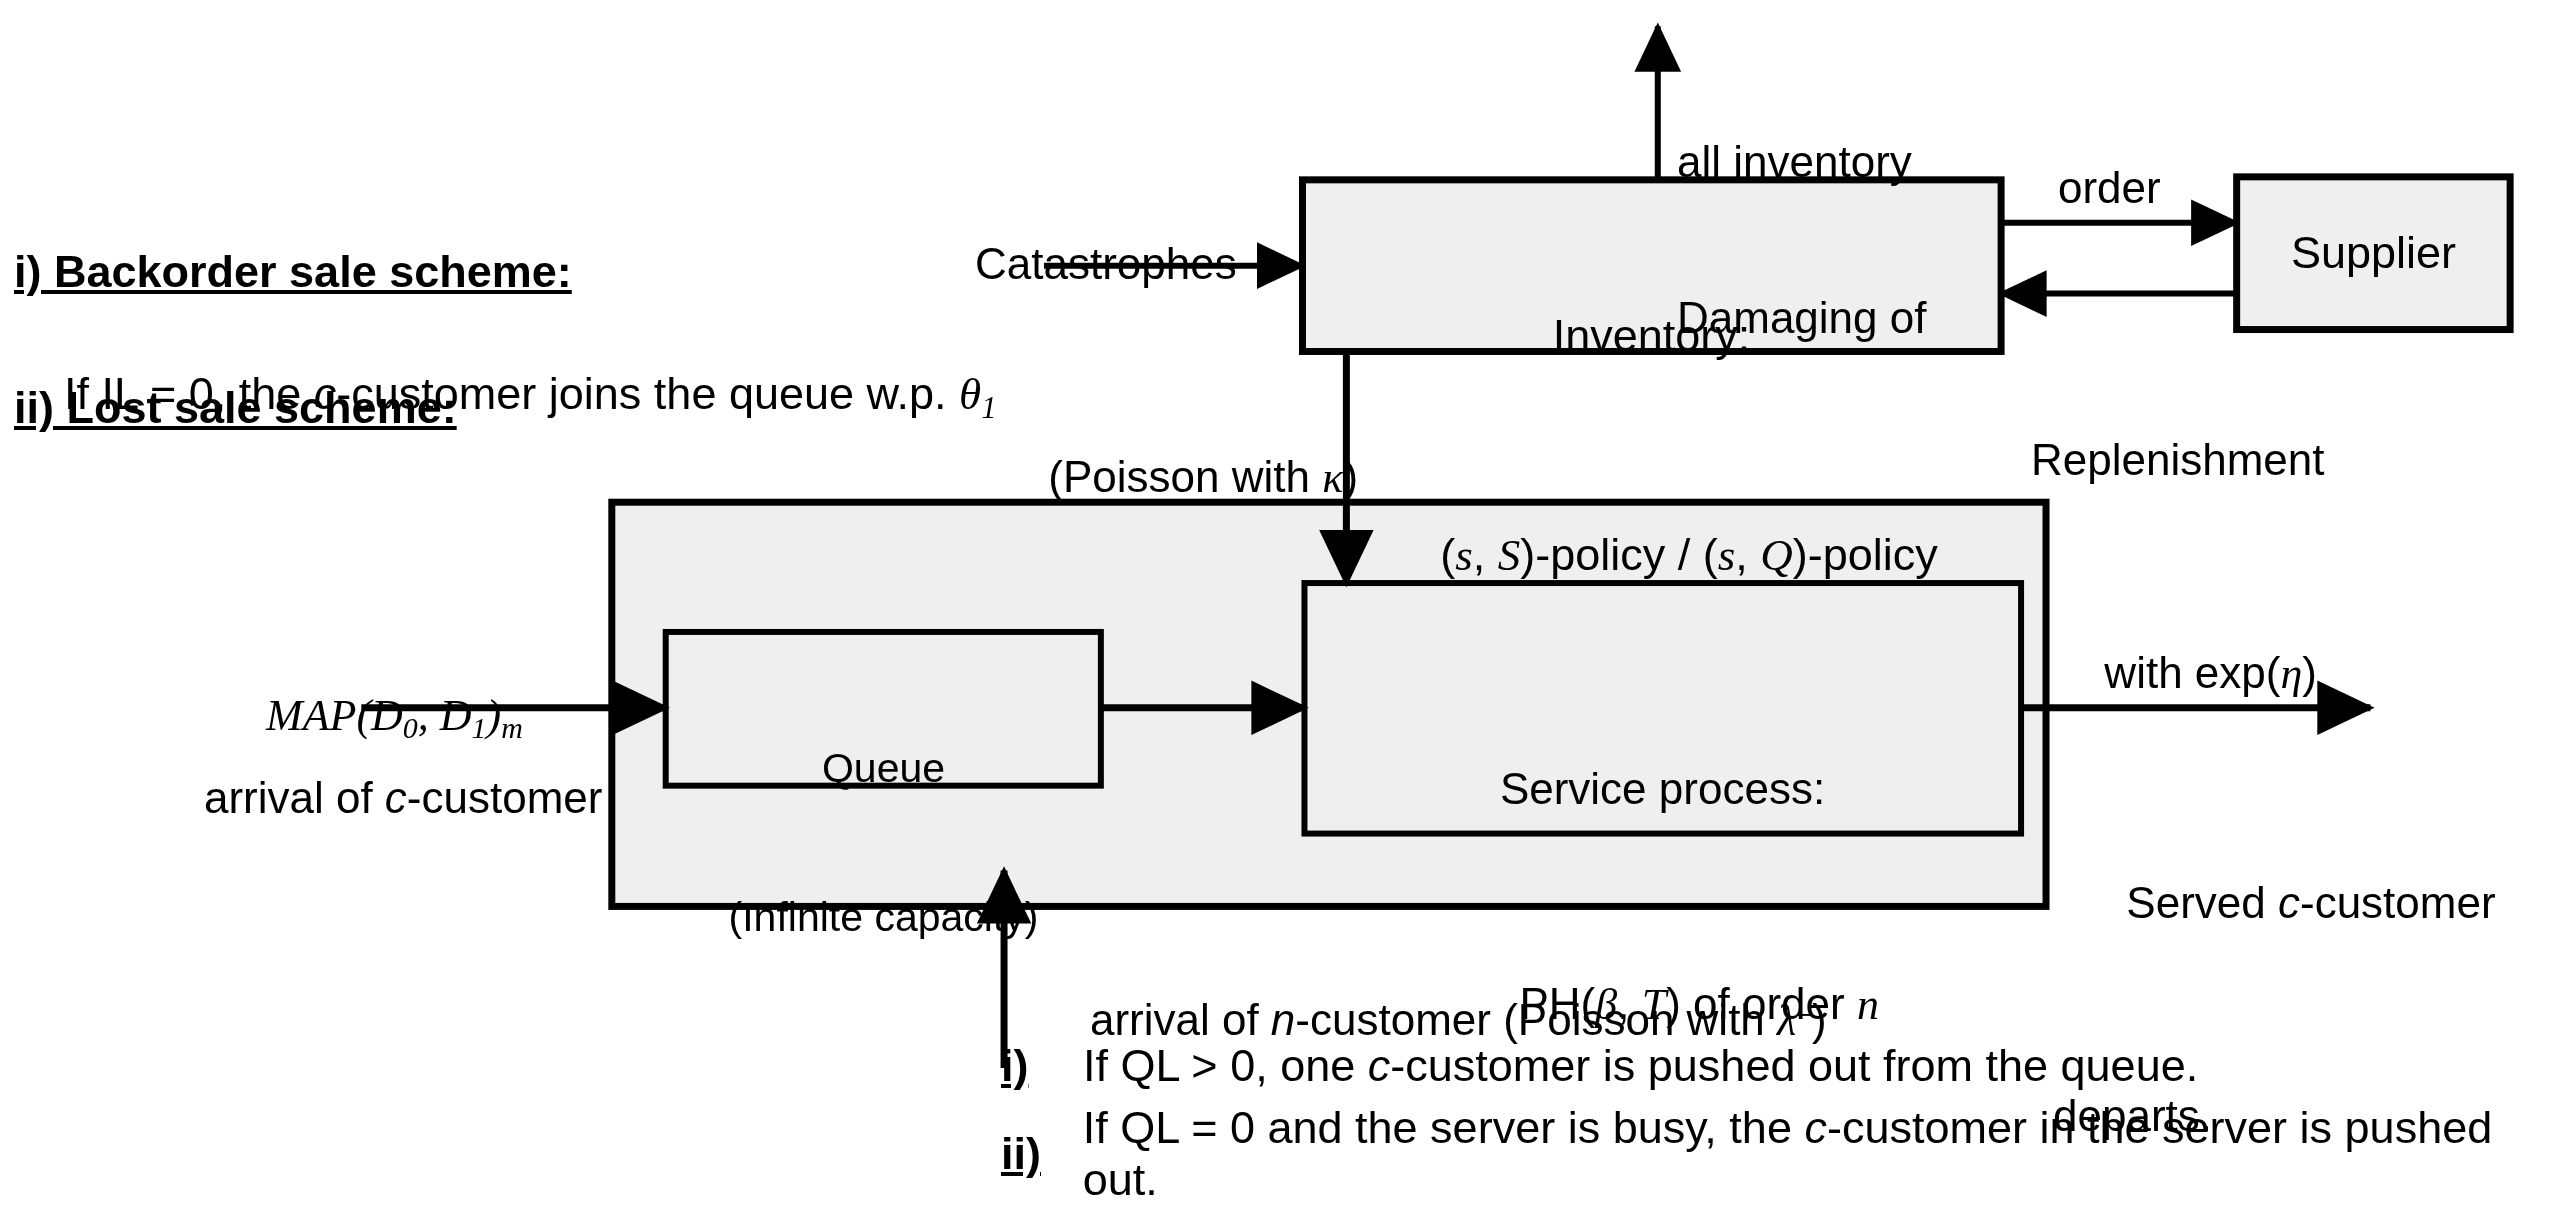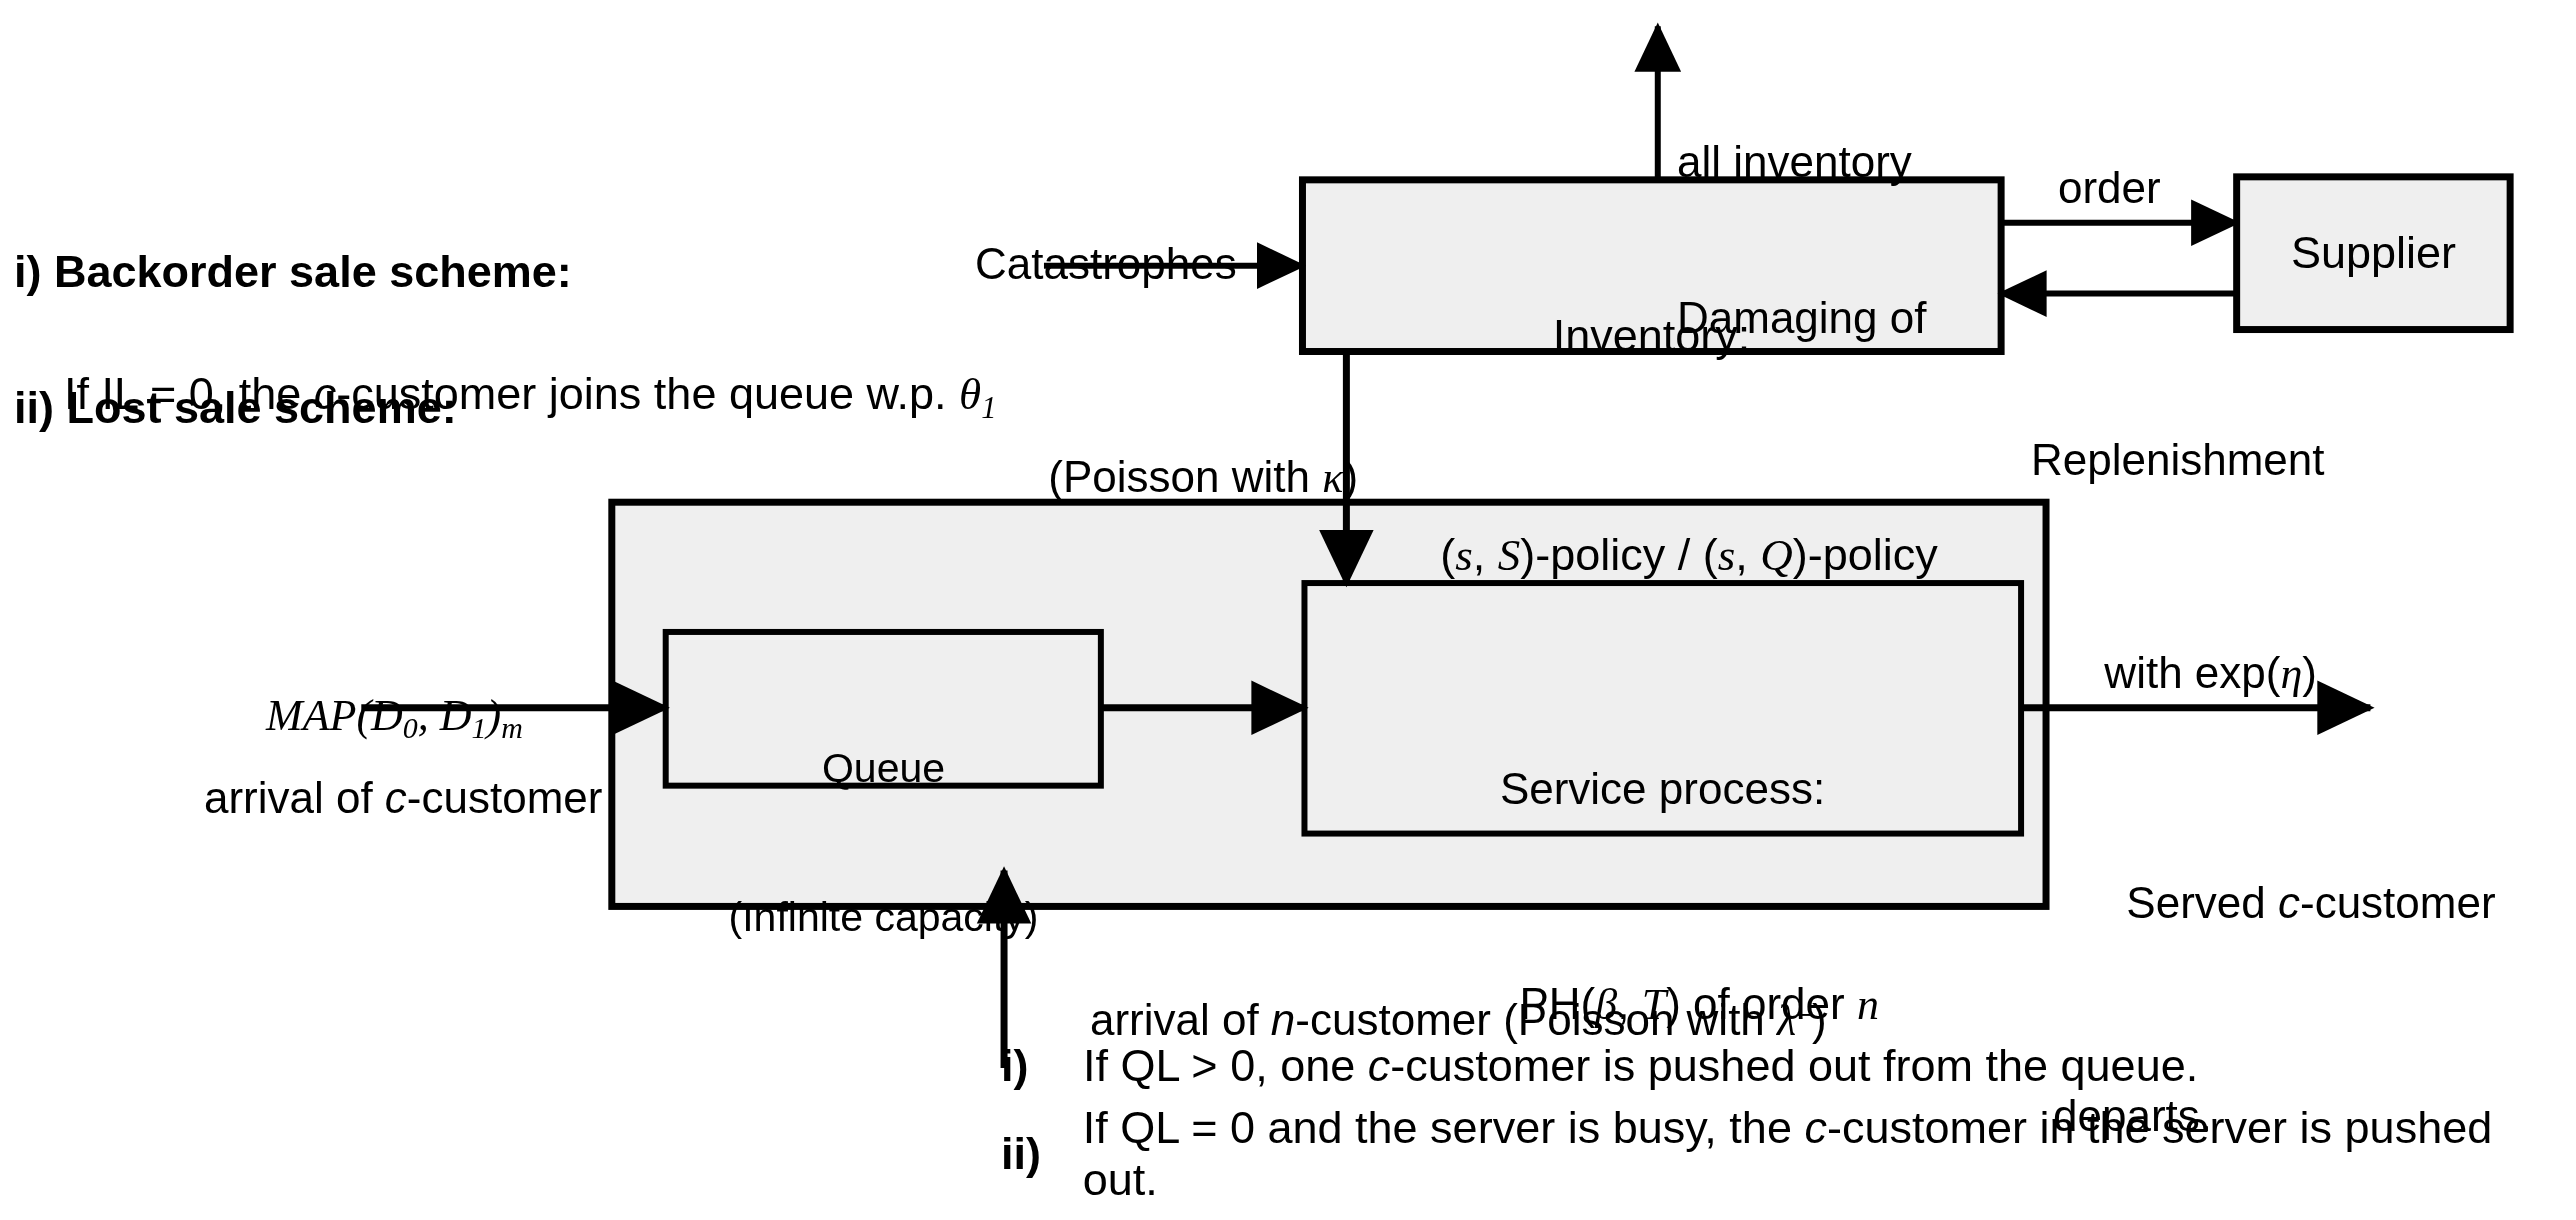--- a/index.html
+++ b/index.html
@@ -27,21 +27,21 @@
   }
   .box-label, .free-label {
     position: absolute;
     line-height: 1.18;
     white-space: pre;
     color: #000;
   }
   .ctr { text-align: center; }
   .lft { text-align: left; }
   .it { font-style: italic; }
-  .bold { font-weight: bold; }
+  .bold { font-weight: bold; text-decoration: underline; }
   .serif-it {
     font-family: "Liberation Serif", serif;
     font-style: italic;
     text-align: right;
   }
   .sym { font-family: "Liberation Serif", serif; font-style: italic; }
   .sub {
     font-size: 0.68em;
     vertical-align: -0.28em;
     font-style: italic;

